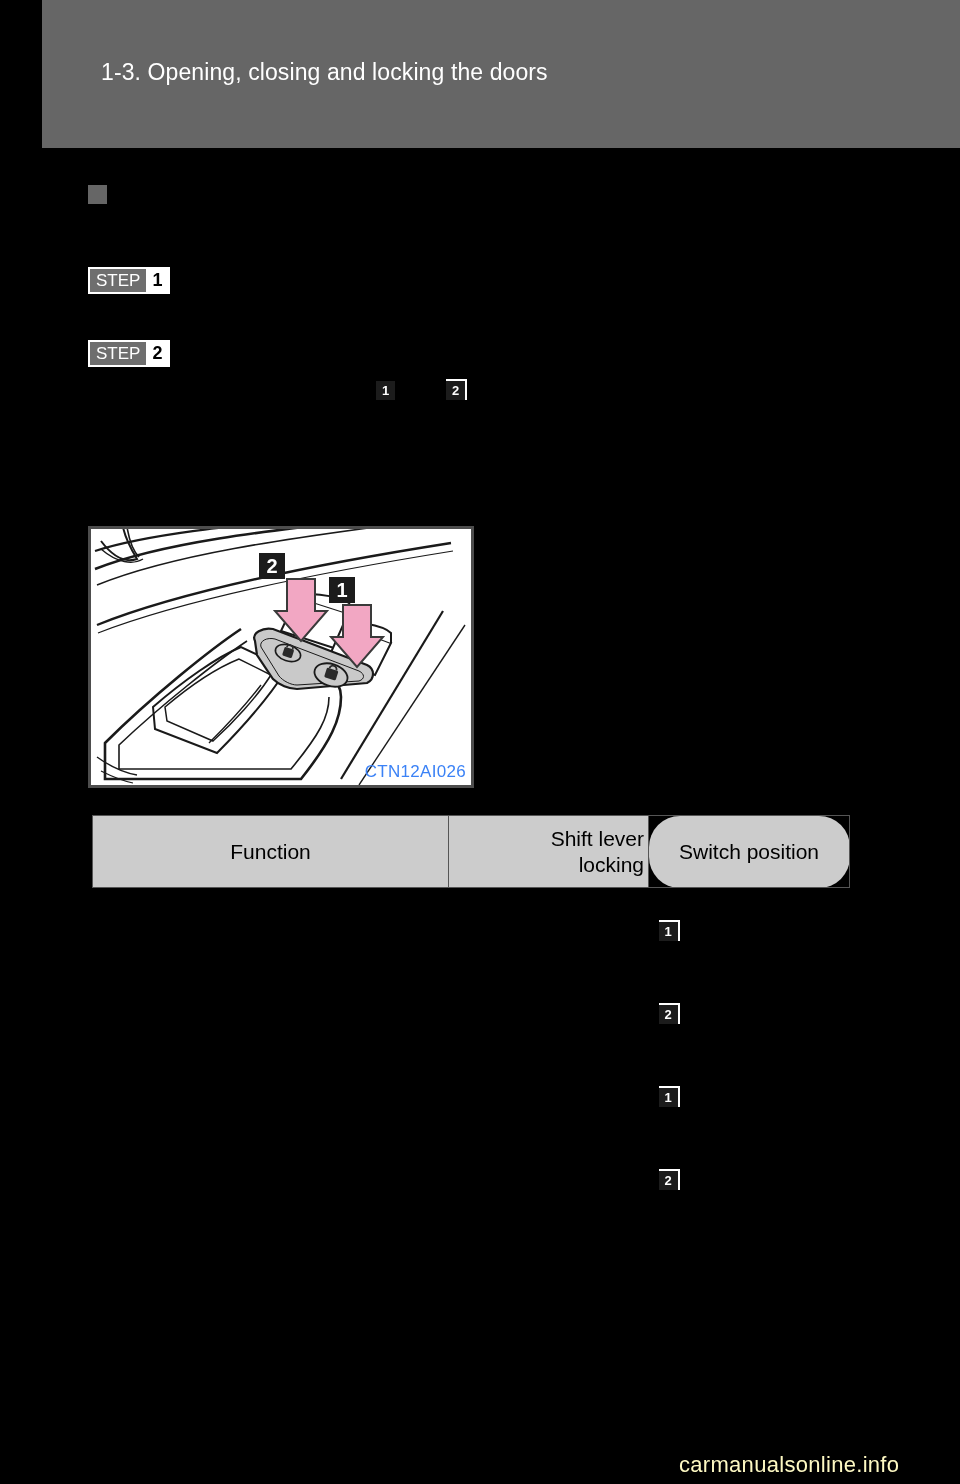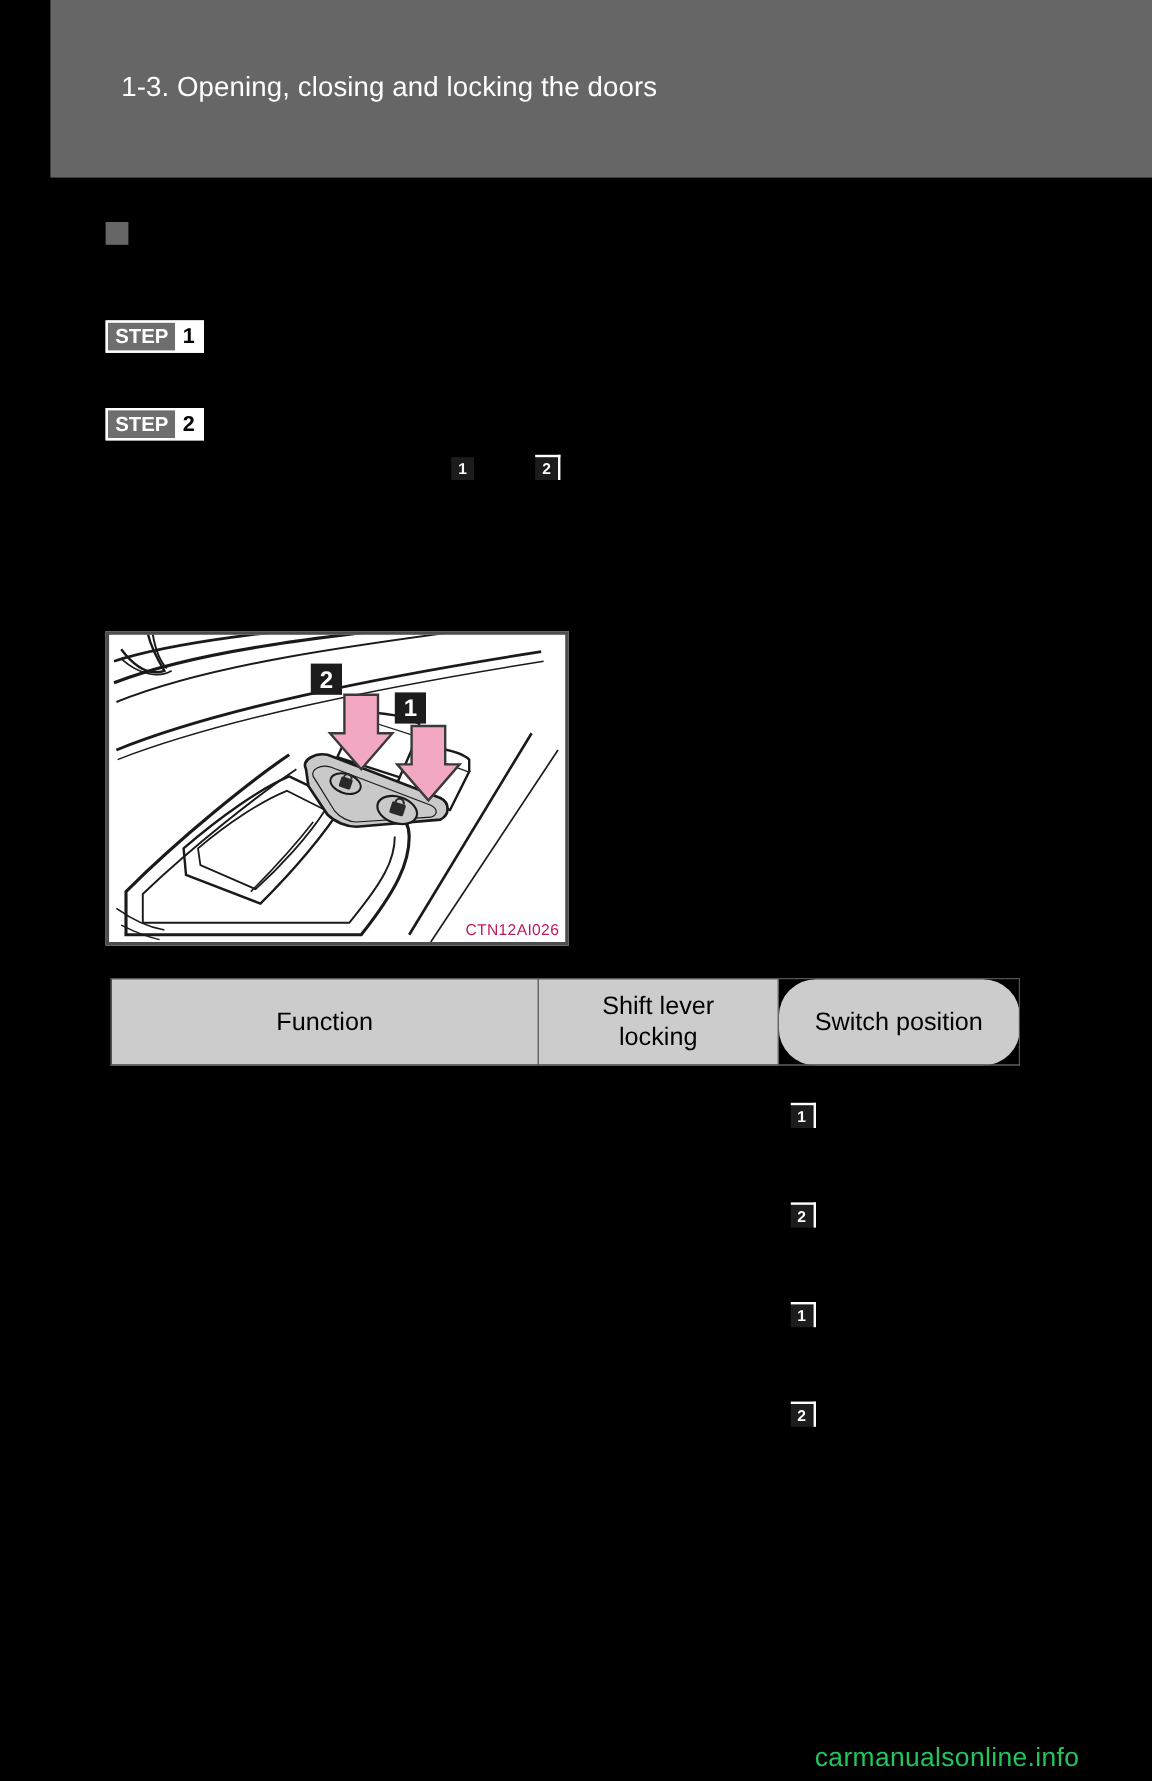--- a/index.html
+++ b/index.html
@@ -64,21 +64,21 @@
     display: flex;
     align-items: stretch;
     background: #ffffff;
   }
   .step-badge .step-word {
     background: #6e6e6e;
     color: #ffffff;
     font-size: 17px;
     line-height: 23px;
     padding: 0 6px 0 6px;
-    font-weight: 700;
+    font-weight: 400;
     display: flex;
     align-items: center;
   }
   .step-badge .step-num {
     background: #ffffff;
     color: #000000;
     font-size: 18px;
     font-weight: bold;
     width: 22px;
     display: flex;
@@ -130,22 +130,22 @@
     height: 262px;
     background: #ffffff;
     border: 3px solid #4d4d4d;
     box-sizing: border-box;
   }
   .figure svg { display: block; }
   .figure-caption {
     position: absolute;
     right: 5px;
     bottom: 3px;
-    font-size: 13px;
-    color: #be185d;
+    font-size: 17px;
+    color: #3b82f6;
     font-family: "Liberation Sans", sans-serif;
     letter-spacing: 0.3px;
   }
 
   
   .data-table {
     position: absolute;
     left: 92px;
     top: 815px;
     width: 757px;
@@ -165,32 +165,32 @@
   }
   .data-table td {
     color: #000000;
     font-size: 19px;
     border: none;
     padding: 6px 10px;
     vertical-align: middle;
     line-height: 24px;
   }
   .col-fn  { width: 356px; }
-  .col-sl  { width: 200px; }
+  .col-sl  { width: 200px; text-align: right; }
   .col-sw  { width: 201px; border-radius: 31px; }
   .sw-cell { text-align: left; padding-left: 40px; }
   .row-cell-h { height: 71px; }
 
   
   .watermark {
     position: absolute;
     left: 679px;
     top: 1452px;
     font-size: 22px;
-    color: #22c55e;
+    color: #fef9c3;
     letter-spacing: 0.3px;
     white-space: nowrap;
   }
 </style>
 </head>
 <body>
 
 <div class="header-band">
   <div class="header-title">1-3. Opening, closing and locking the doors</div>
 </div>

